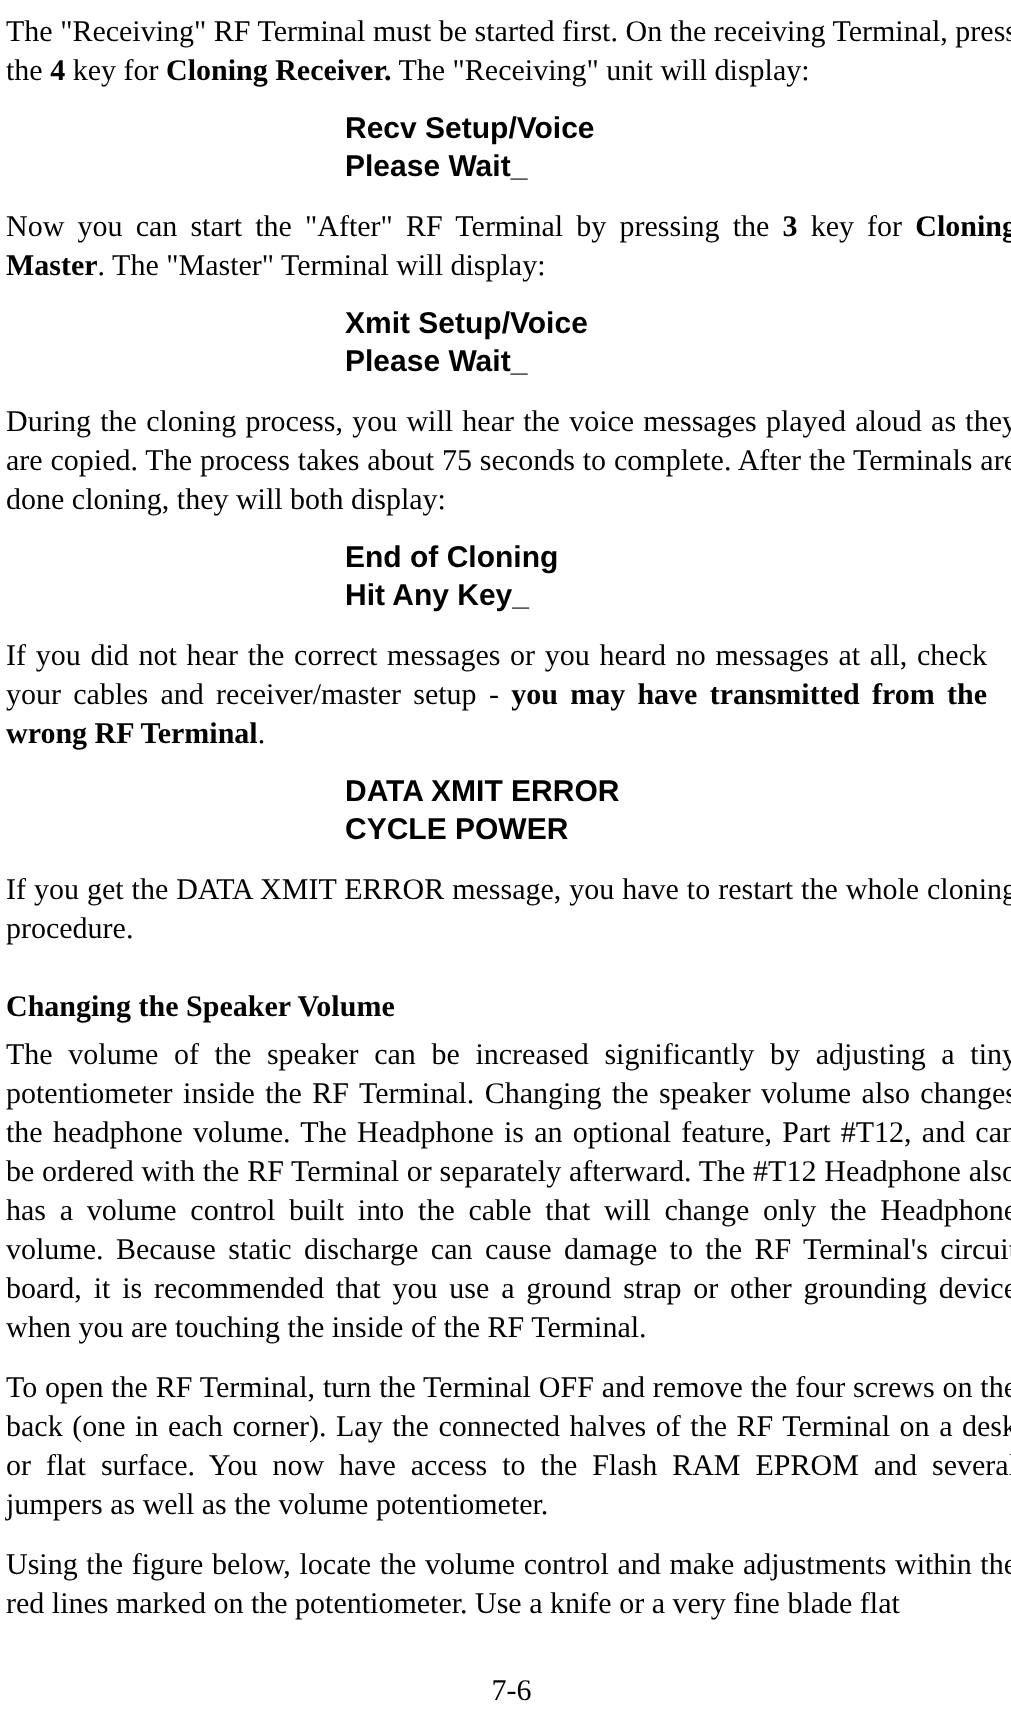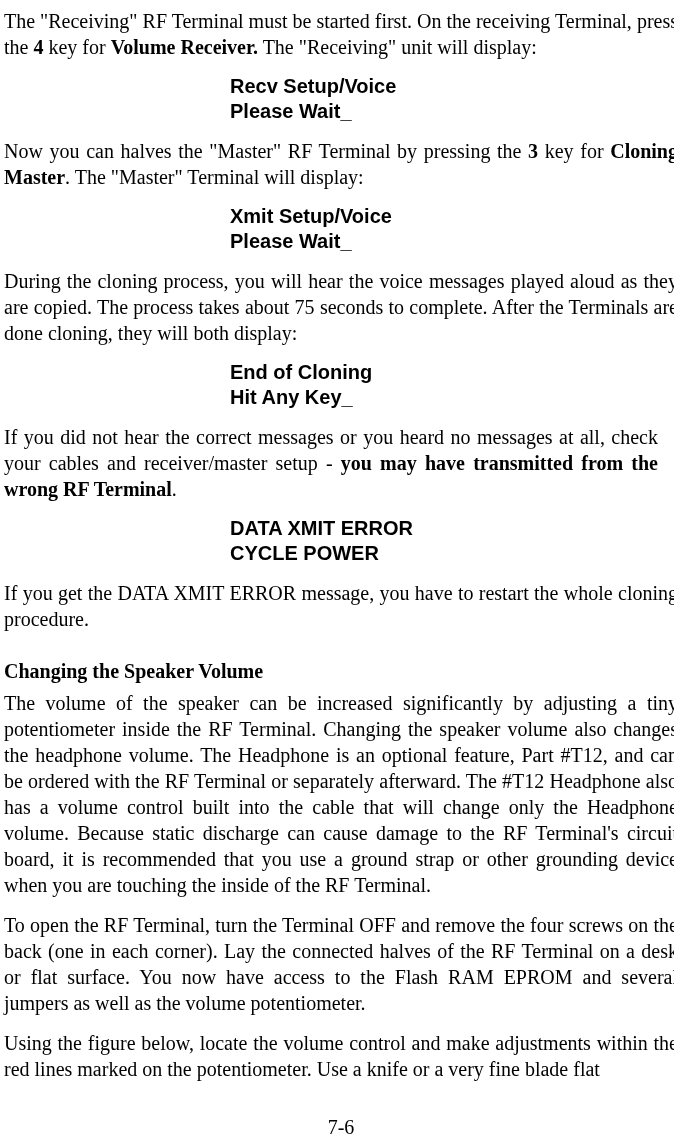--- a/index.html
+++ b/index.html
@@ -34,30 +34,30 @@
     .page-num {
       text-align: center;
       margin-top: 32px;
       font-size: 20px;
     }
   </style>
 </head>
 <body>
 
 <p>
-  <span>The "Receiving" RF Terminal must be started first.  On the receiving Terminal, press the </span><span class="bold">4</span><span> key for </span><span class="bold">Volume Receiver.</span><span>  The "Receiving" unit will display:</span>
+  <span>The "Receiving" RF Terminal must be started first.  On the receiving Terminal, press the </span><span class="bold">4</span><span> key for </span><span class="bold">Cloning Receiver.</span><span>  The "Receiving" unit will display:</span>
 </p>
 
 <div class="display">
   <div>Recv Setup/Voice</div>
   <div>Please Wait_</div>
 </div>
 
 <p>
-  <span>Now you can halves the "Master" RF Terminal by pressing the </span><span class="bold">3</span><span> key for </span><span class="bold">Cloning Master</span><span>.  The "Master" Terminal will display:</span>
+  <span>Now you can start the "After" RF Terminal by pressing the </span><span class="bold">3</span><span> key for </span><span class="bold">Cloning Master</span><span>.  The "Master" Terminal will display:</span>
 </p>
 
 <div class="display">
   <div>Xmit Setup/Voice</div>
   <div>Please Wait_</div>
 </div>
 
 <p>During the cloning process, you will hear the voice messages played aloud as they are copied.  The process takes about 75 seconds to complete. After the Terminals are done cloning, they will both display:</p>
 
 <div class="display">

